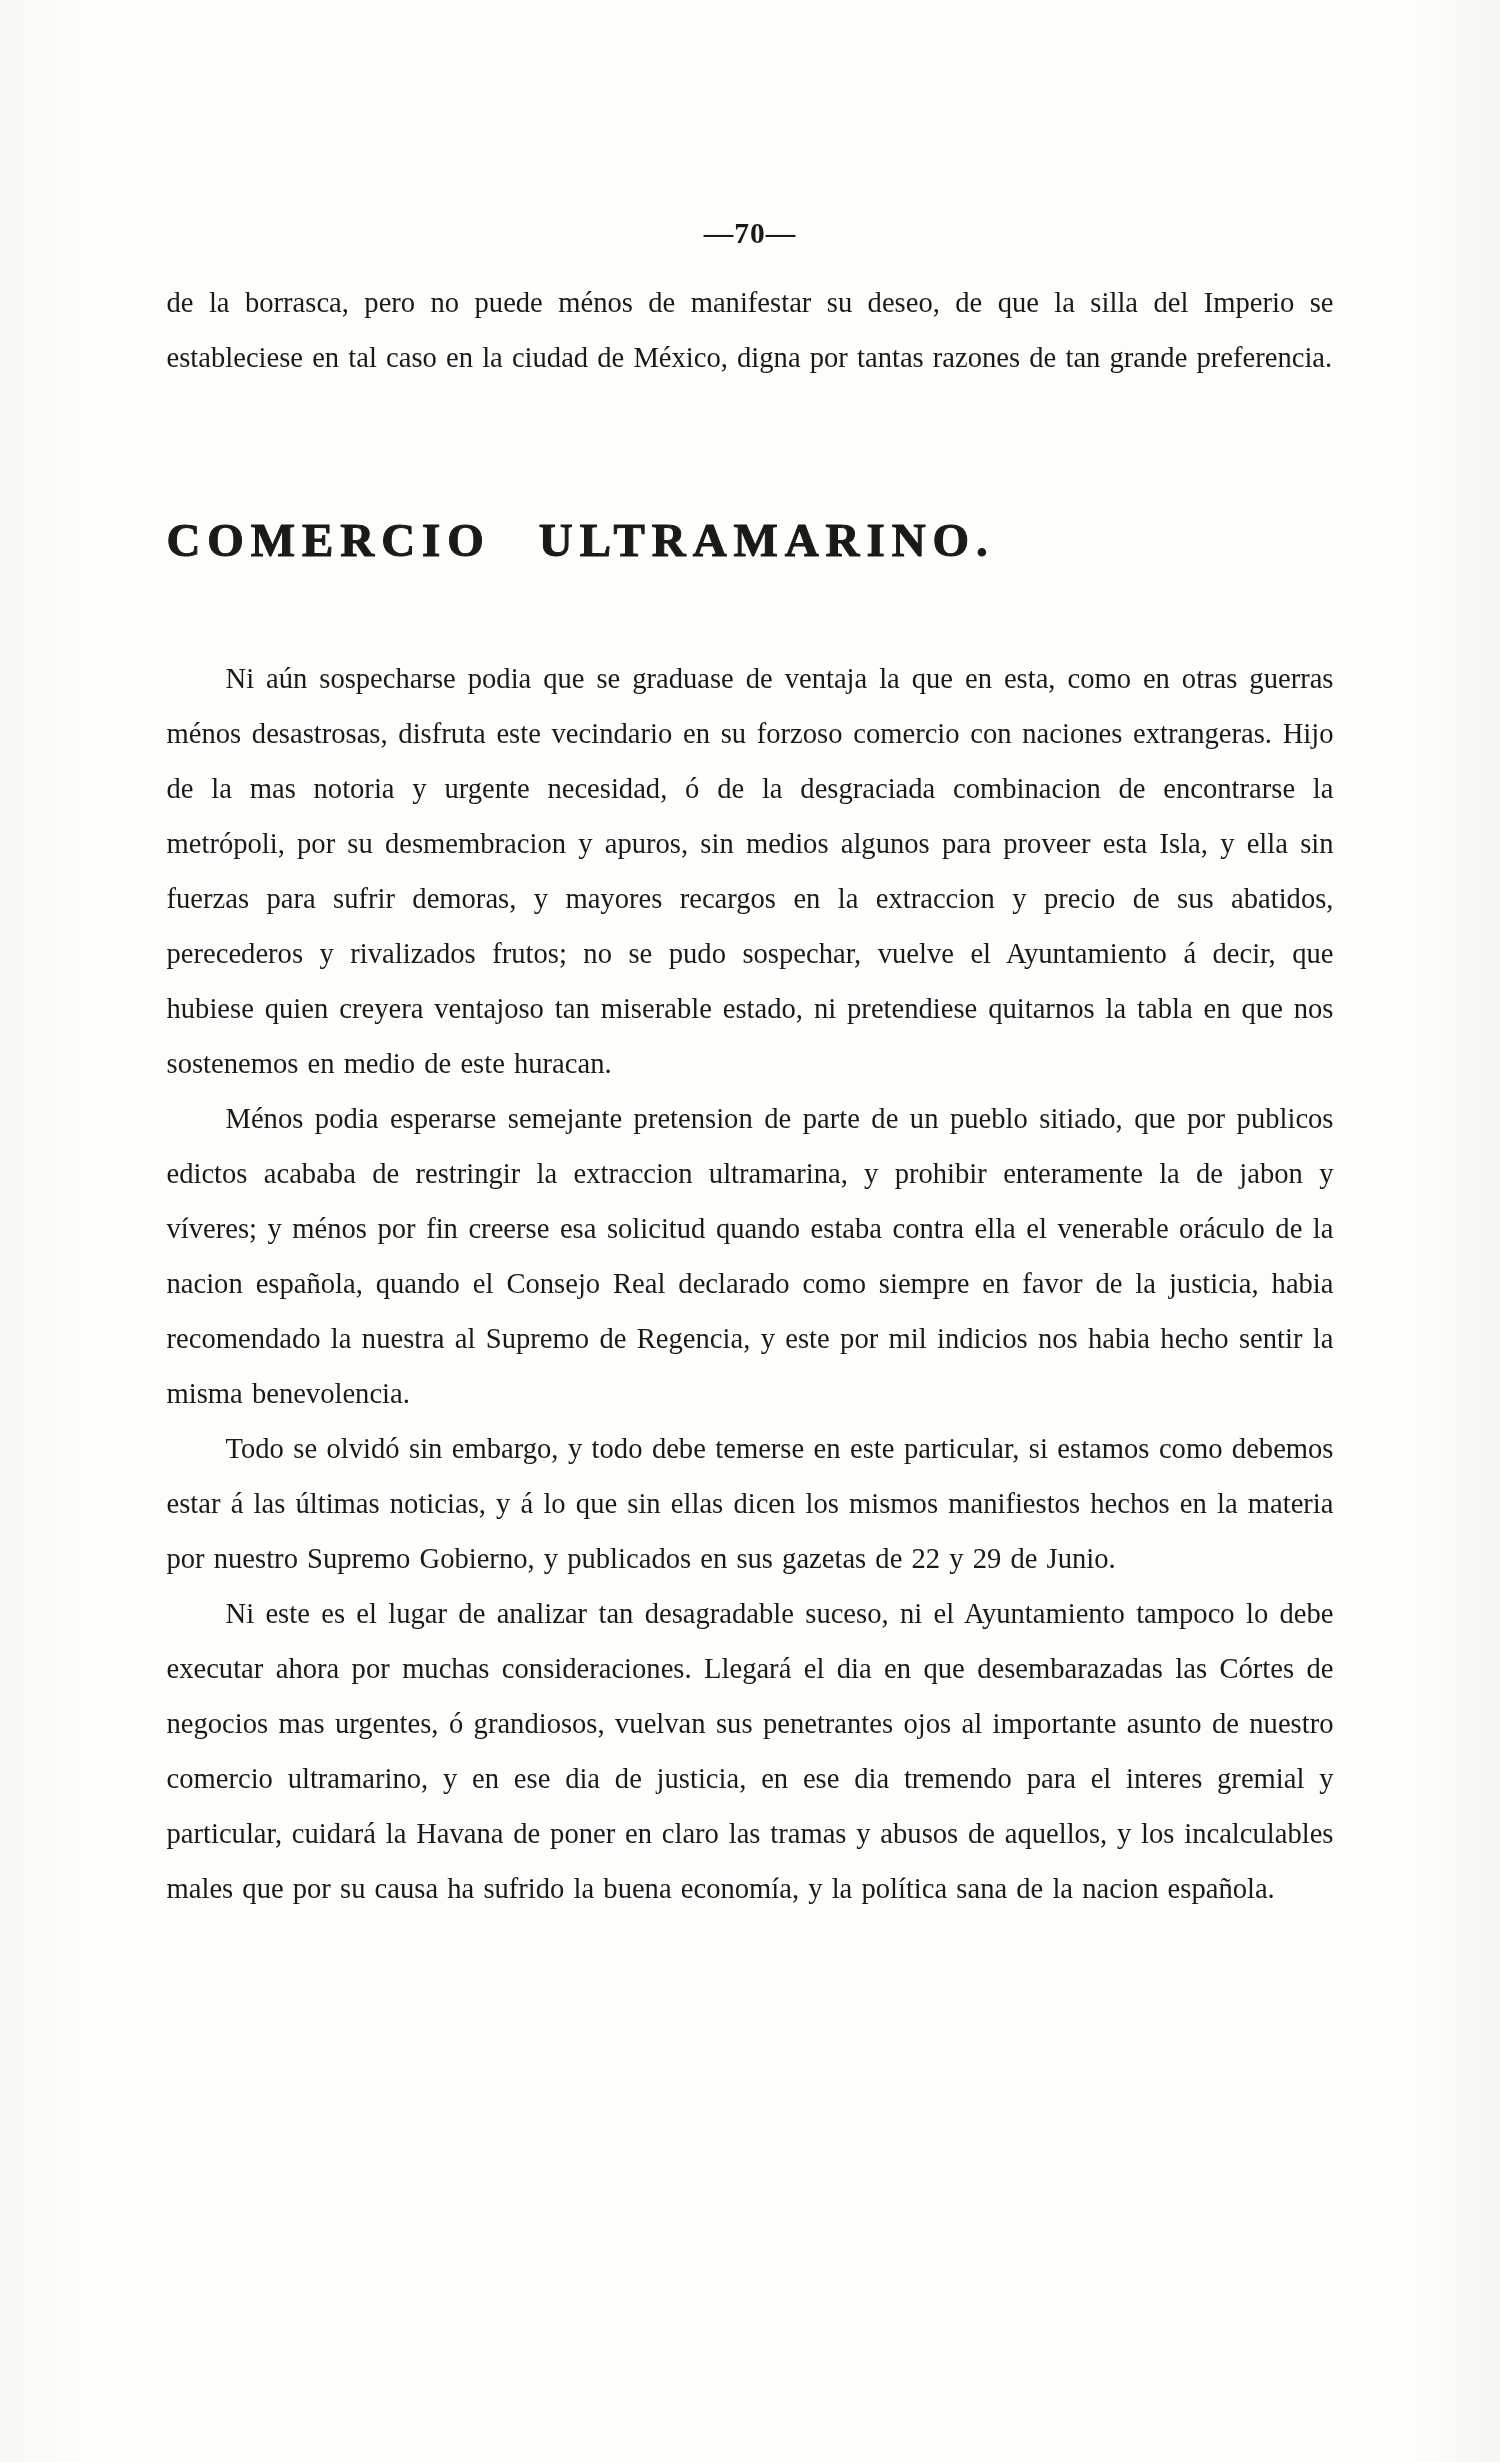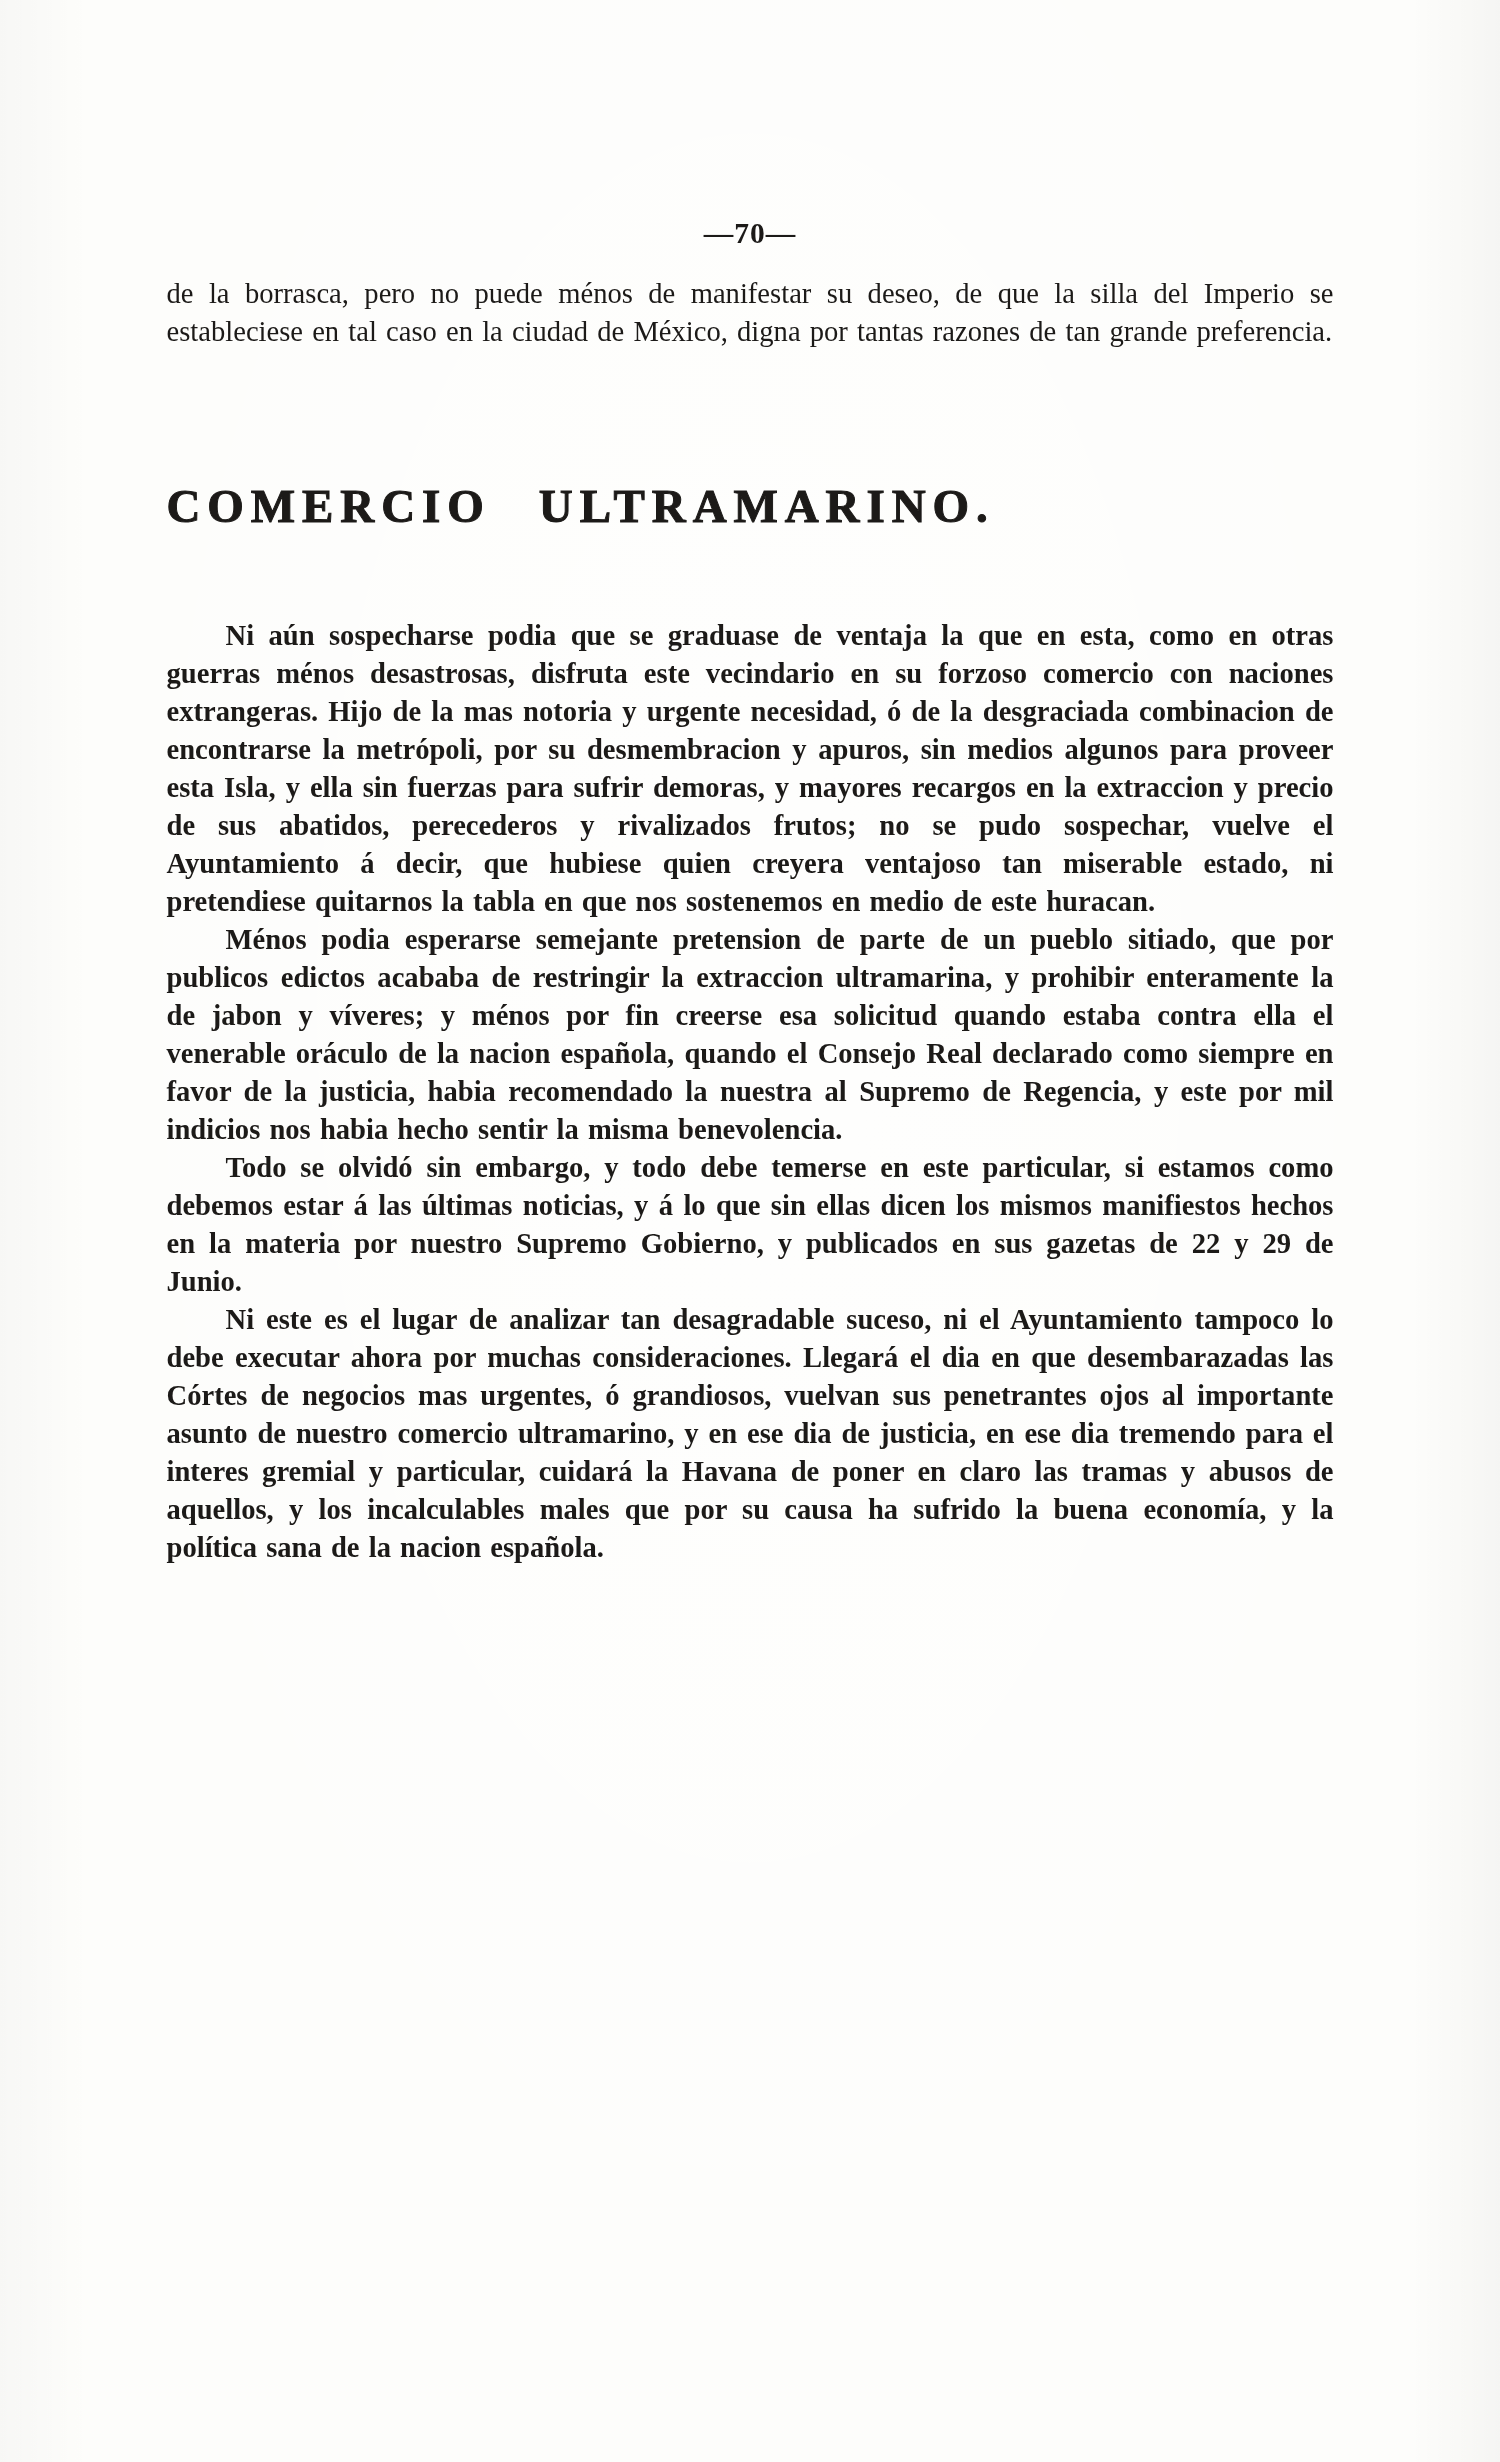--- a/index.html
+++ b/index.html
@@ -27,28 +27,27 @@
   }
   .page-number {
     text-align: center;
     font-size: 29.5px;
     font-weight: bold;
     letter-spacing: 1px;
     margin: 0 0 24.6px 0;
   }
   p.body-text {
     font-size: 28.6px;
-    line-height: 38px;
+    line-height: 55px;
     text-align: justify;
     margin: 0;
     word-spacing: 2px;
   }
   p.indent {
     text-indent: 59px;
-    font-weight: bold;
   }
   .section-heading {
     font-size: 47px;
     font-weight: bold;
     letter-spacing: 6.9px;
     word-spacing: 29.5px;
     margin: 128px 0 84px 0;
     -webkit-text-stroke: 1px #1c1a18;
   }
 </style>

